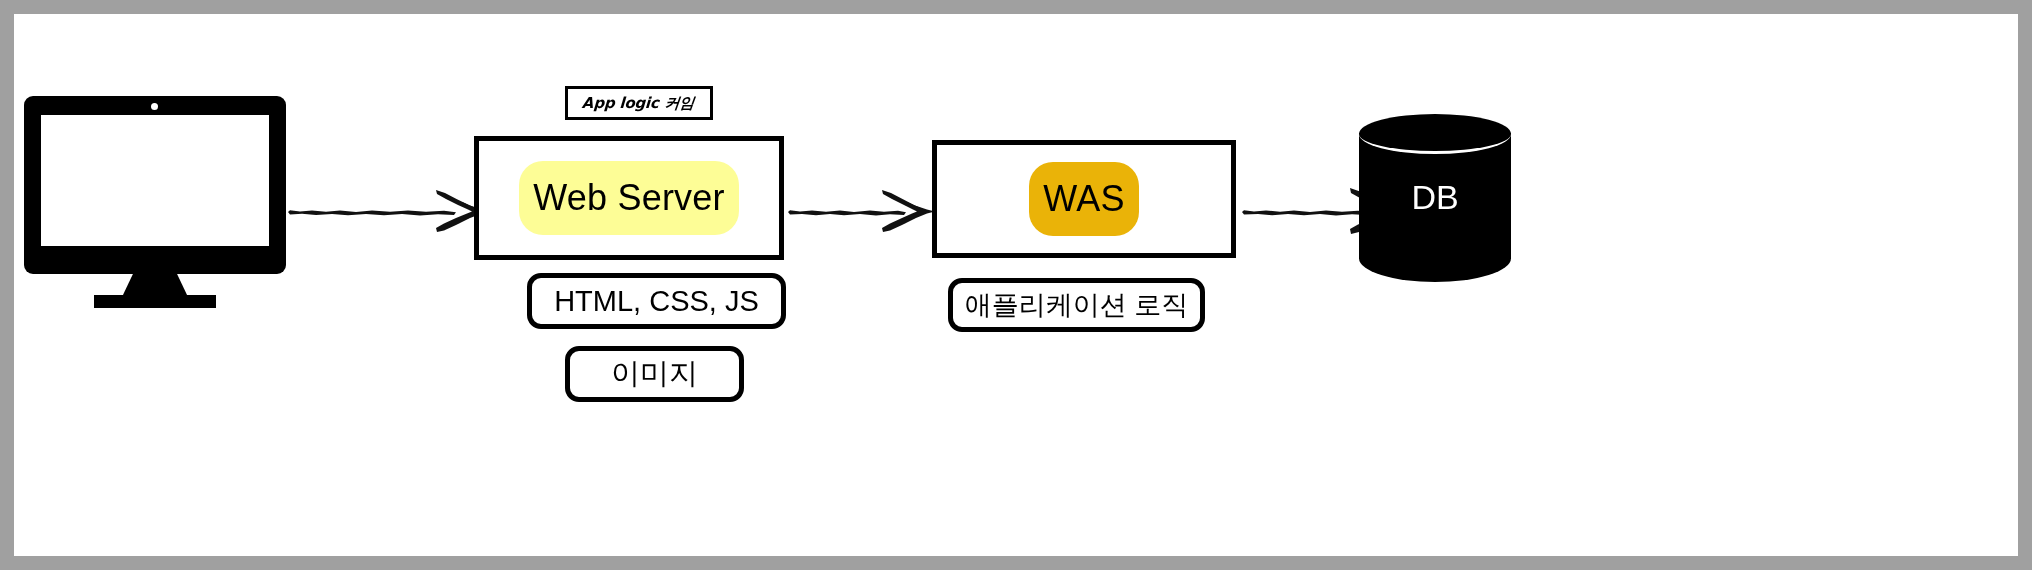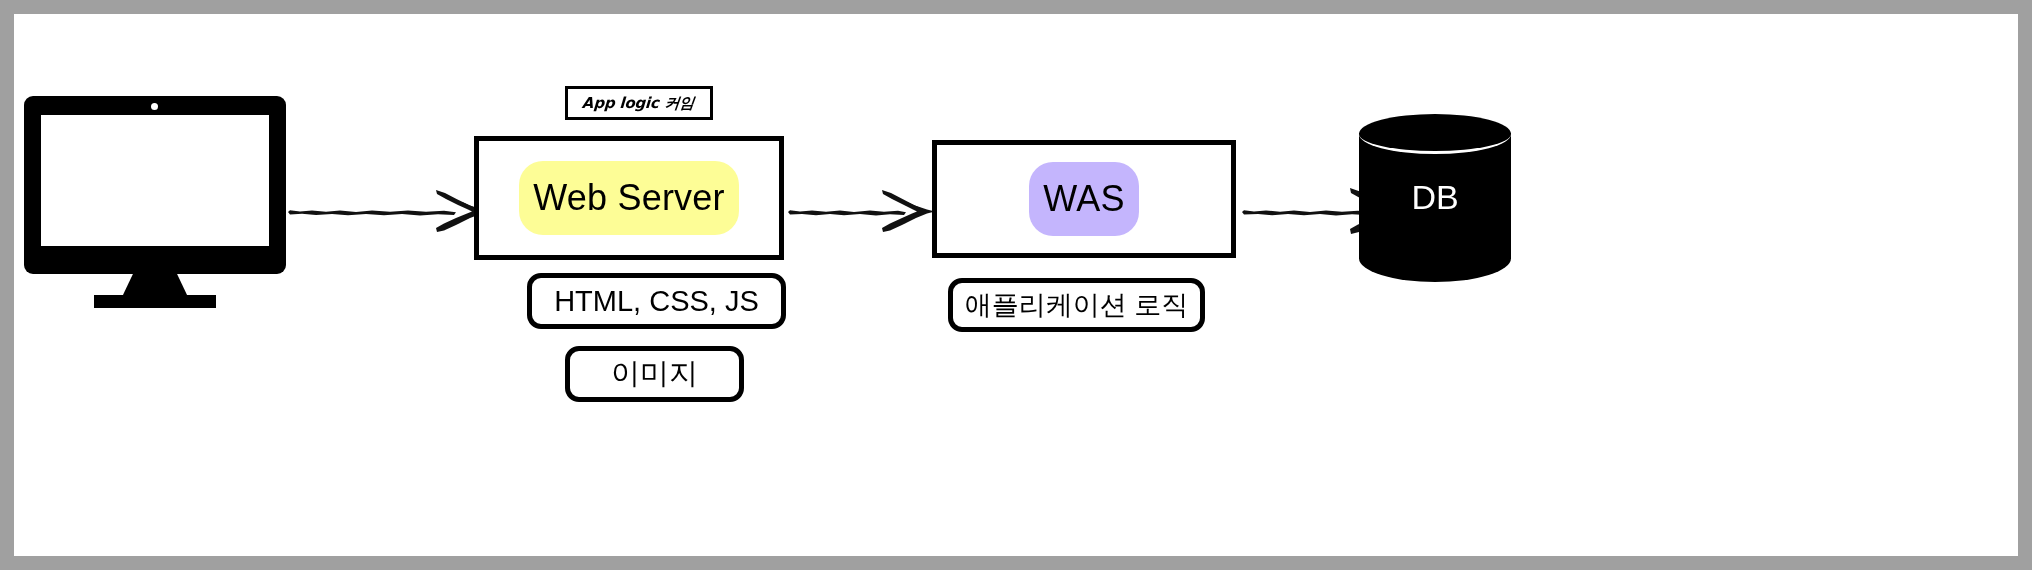--- a/index.html
+++ b/index.html
@@ -117,21 +117,21 @@
   .server-label {
     font-size: 36px;
     color: #000000;
     letter-spacing: 0.2px;
     white-space: nowrap;
     padding: 16px 14px;
     border-radius: 24px;
     line-height: 1.15;
   }
   #web-server-label { background: #fdfd96; }
-  #was-label { background: #c4b5fd; font-weight: 500; }
+  #was-label { background: #eab308; font-weight: 500; }
 
   
   #handwritten-note {
     position: absolute;
     left: 551px;
     top: 72px;
     width: 148px;
     height: 34px;
     border: 3px solid #000000;
     background: #ffffff;

